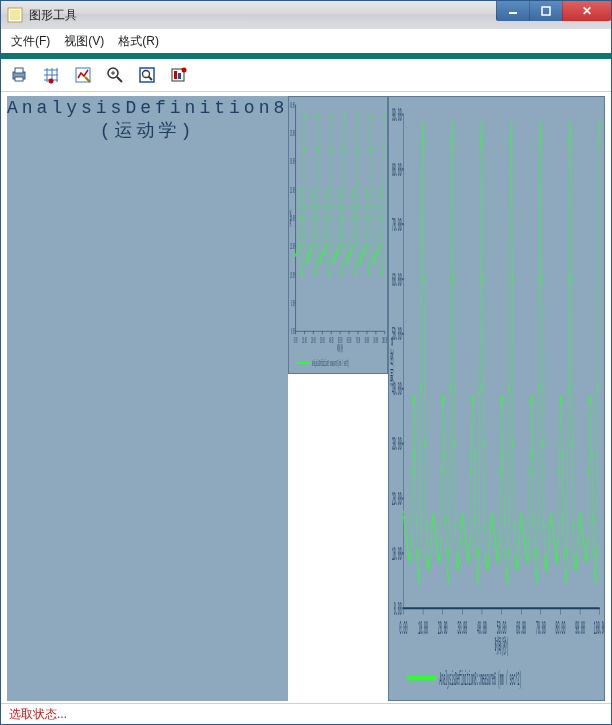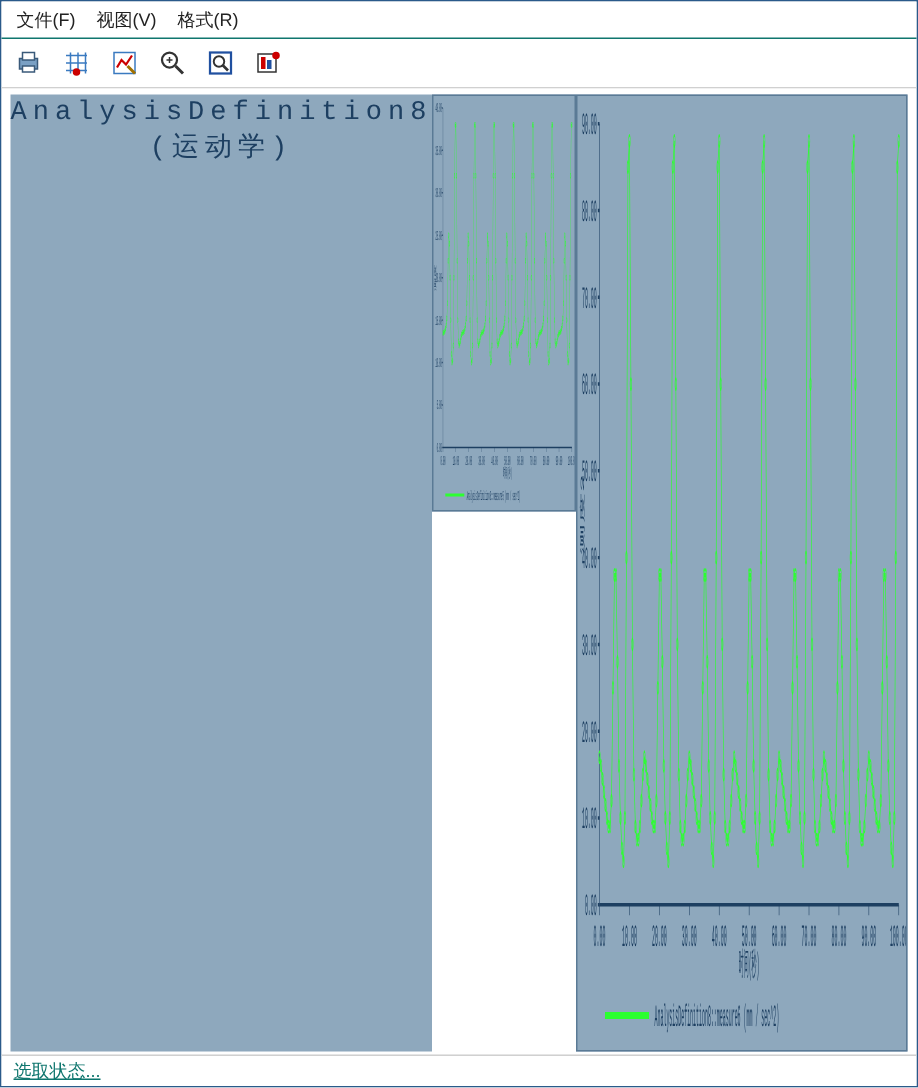--- a/index.html
+++ b/index.html
@@ -44,21 +44,21 @@
     border-left: 1px solid rgba(0,0,0,0.2);
   }
   .win-min { background: linear-gradient(to bottom,#5b8bc0,#3b6aa0); border-bottom-left-radius: 2px; }
   .win-max { background: linear-gradient(to bottom,#5b8bc0,#3b6aa0); }
   .win-close { background: linear-gradient(to bottom,#e06060,#c93232); width: 48px; border-bottom-right-radius: 2px; font-weight: bold; }
 
   .menubar {
     height: 24px;
     background: #fff;
     display: flex; align-items: center;
-    border-bottom: 1px solid #0f766e;
+    border-bottom: 6px solid #0f766e;
     padding-left: 10px;
     gap: 14px;
     font-size: 12px;
     color: #222;
   }
   .menubar span { cursor: default; }
 
   .toolbar {
     height: 32px;
     background: #fff;
@@ -127,29 +127,50 @@
     stroke: #1d3f61; stroke-width: 1;
   }
 
   .statusbar {
     height: 20px;
     background: #fff;
     border-top: 1px solid #d0d0d0;
     padding-left: 8px;
     display: flex; align-items: center;
     font-size: 12px;
-    color: #0f766e;
-    text-decoration: underline;
+    color: #b91c1c;
   }
 </style>
 </head>
 <body>
 
 <div class="window">
 
+  <div class="titlebar">
+    <span class="icon">
+      <svg width="16" height="16">
+          <rect x="1" y="1" width="14" height="14" fill="#fff" stroke="#c0a030"></rect>
+          <rect x="3" y="3" width="10" height="10" fill="#f6e7a0"></rect>
+        </svg>
+    </span>
+    <span class="title">图形工具</span>
+    <div class="win-btns">
+      <div class="win-btn win-min" title="最小化">
+          <svg width="10" height="10">
+            <line x1="1" y1="7" x2="9" y2="7" stroke="#fff" stroke-width="2"></line>
+          </svg>
+        </div>
+      <div class="win-btn win-max" title="最大化">
+          <svg width="10" height="10">
+            <rect x="1" y="1" width="8" height="8" fill="none" stroke="#fff" stroke-width="1.5"></rect>
+          </svg>
+        </div>
+      <div class="win-btn win-close" title="关闭">✕</div>
+    </div>
+  </div>
 
   <div class="menubar">
     <span>文件(F)</span>
     <span>视图(V)</span>
     <span>格式(R)</span>
   </div>
 
   <div class="toolbar">
     <div class="tool-btn" title="print">
       <svg width="18" height="18">

